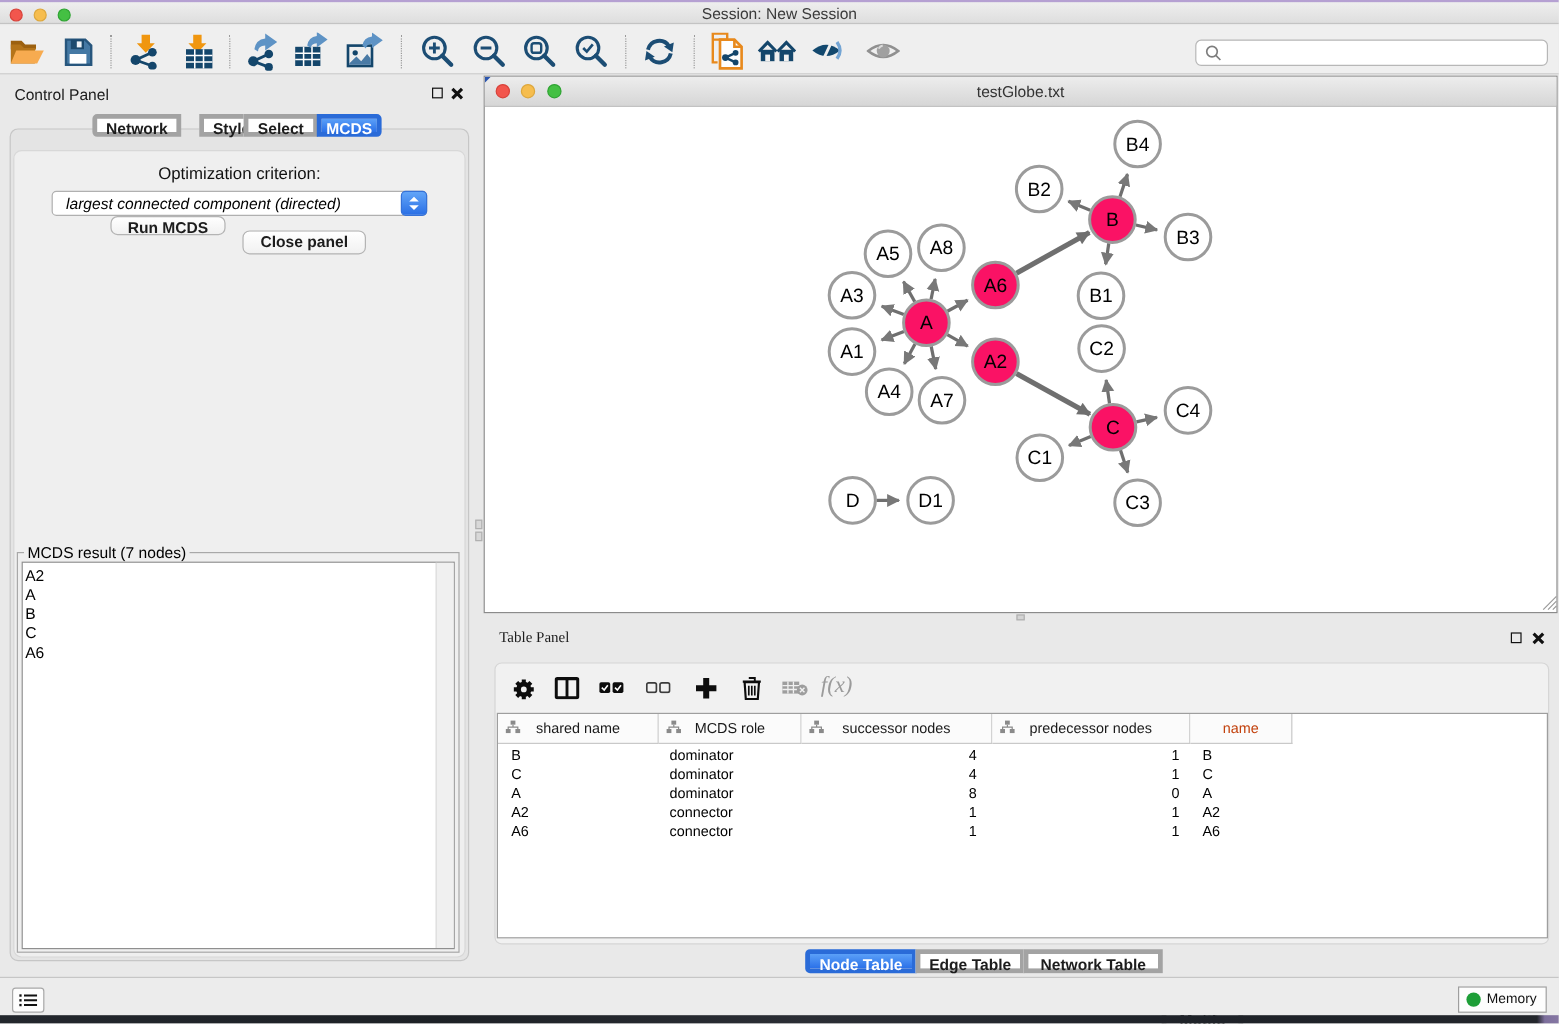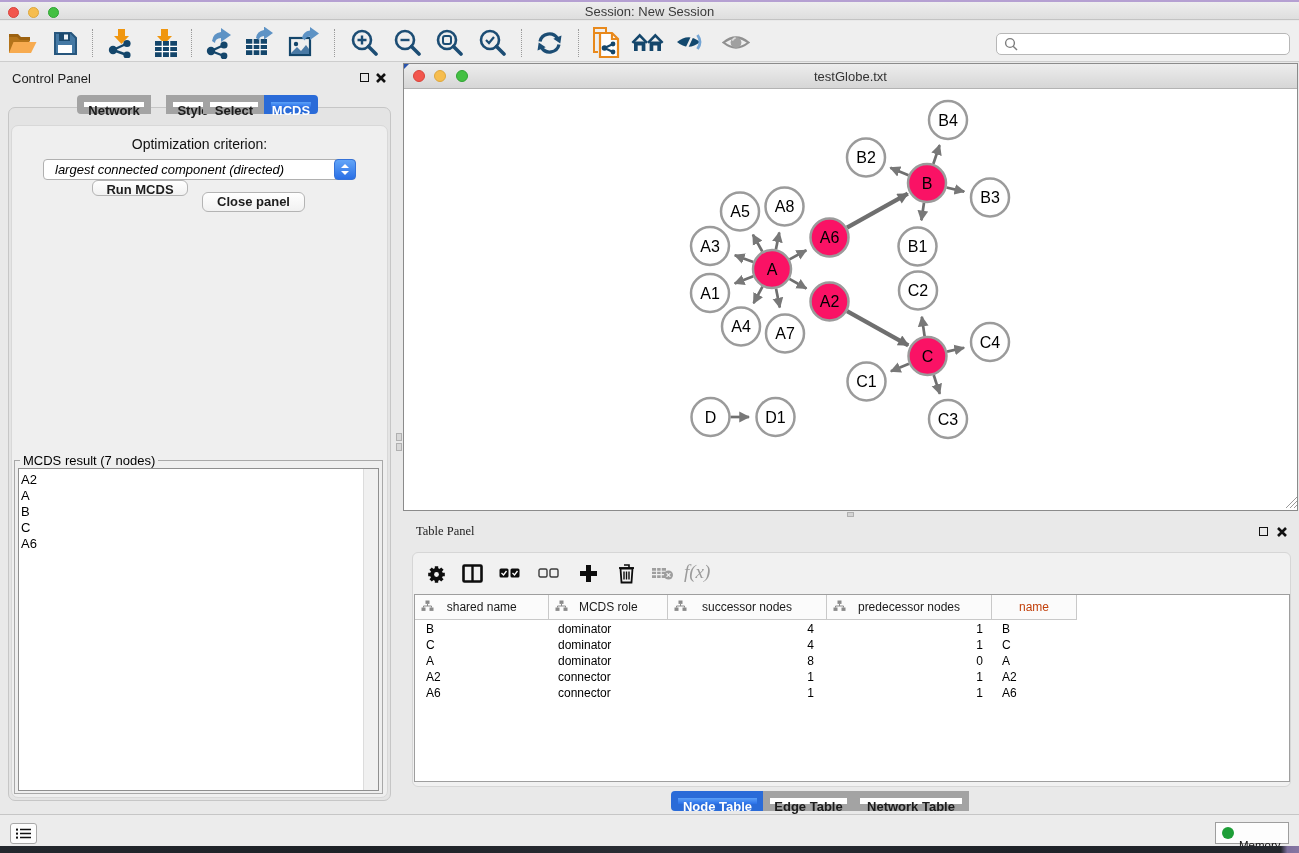--- a/index.html
+++ b/index.html
@@ -1,20 +1,20 @@
 <!DOCTYPE html>
 <html><head><meta charset="utf-8">
 <style>
 * { margin:0; padding:0; box-sizing:border-box; }
 html,body { width:1299px; height:853px; overflow:hidden; }
 body { position:relative; font-family:"Liberation Sans",sans-serif; background:#e9e9e9; }
 .abs { position:absolute; }
 .ic { position:absolute; }
 .vsep { position:absolute; top:29px; height:28px; width:0; border-left:1px dotted #9a9a9a; }
-.tab { position:absolute; height:19px; background:#fff; border:7px solid #a3a3a3; color:#1d1d1d; font-size:13px; font-weight:700; text-align:center; line-height:17px; }
+.tab { position:absolute; height:19px; background:#fff; border:4px solid #a3a3a3; color:#1d1d1d; font-size:13px; font-weight:700; text-align:center; line-height:17px; }
 .tabsel { background:linear-gradient(#5ba0f8,#2a70e8); color:#fff; border-color:#2a6bd8; }
 .btn { position:absolute; background:linear-gradient(#ffffff,#f1f1f1); border:1px solid #b4b4b4; border-radius:6px; font-size:13px; font-weight:700; color:#1d1d1d; text-align:center; }
 </style></head>
 <body>
 
 <div class="abs" style="left:0;top:0;width:1299px;height:2px;background:#b5a0d2;"></div>
 
 <div class="abs" style="left:0;top:2px;width:1299px;height:18px;background:linear-gradient(#eeeeee,#dedede);border-bottom:1px solid #c3c3c3;"></div>
 <div class="abs" style="left:8px;top:7px;width:11px;height:11px;border-radius:50%;background:#f2564d;border:0.5px solid #d8433b;"></div>
 <div class="abs" style="left:28px;top:7px;width:11px;height:11px;border-radius:50%;background:#f6bd4e;border:0.5px solid #dda73c;"></div>
@@ -391,15 +391,15 @@
       <path d="M4,1.5 h11 M4,5.5 h11 M4,9.5 h11"></path>
     </g>
 <g fill="#111">
       <rect x="0" y="0.6" width="2" height="2"></rect>
       <rect x="0" y="4.6" width="2" height="2"></rect>
       <rect x="0" y="8.6" width="2" height="2"></rect>
     </g>
 </svg>
 <div class="abs" style="left:1215px;top:822px;width:74px;height:22px;background:#fdfdfd;border:1px solid #9e9e9e;"></div>
 <div class="abs" style="left:1222px;top:827px;width:12px;height:12px;border-radius:50%;background:#1d9e37;"></div>
-<div class="abs" style="left:1239px;top:827px;font-size:11.5px;color:#111;margin-top:12px;">Memory</div>
+<div class="abs" style="left:1239px;top:827px;font-size:11.5px;color:#111;">Memory</div>
 
 <div class="abs" style="left:0;top:846px;width:1299px;height:7px;background:linear-gradient(90deg,#23272d 0%,#1d2126 28%,#2b2e35 52%,#1e2228 78%,#23262c 98.6%,#7d6f9c 99.1%,#8677a3 100%);"></div>
 
 </body></html>

